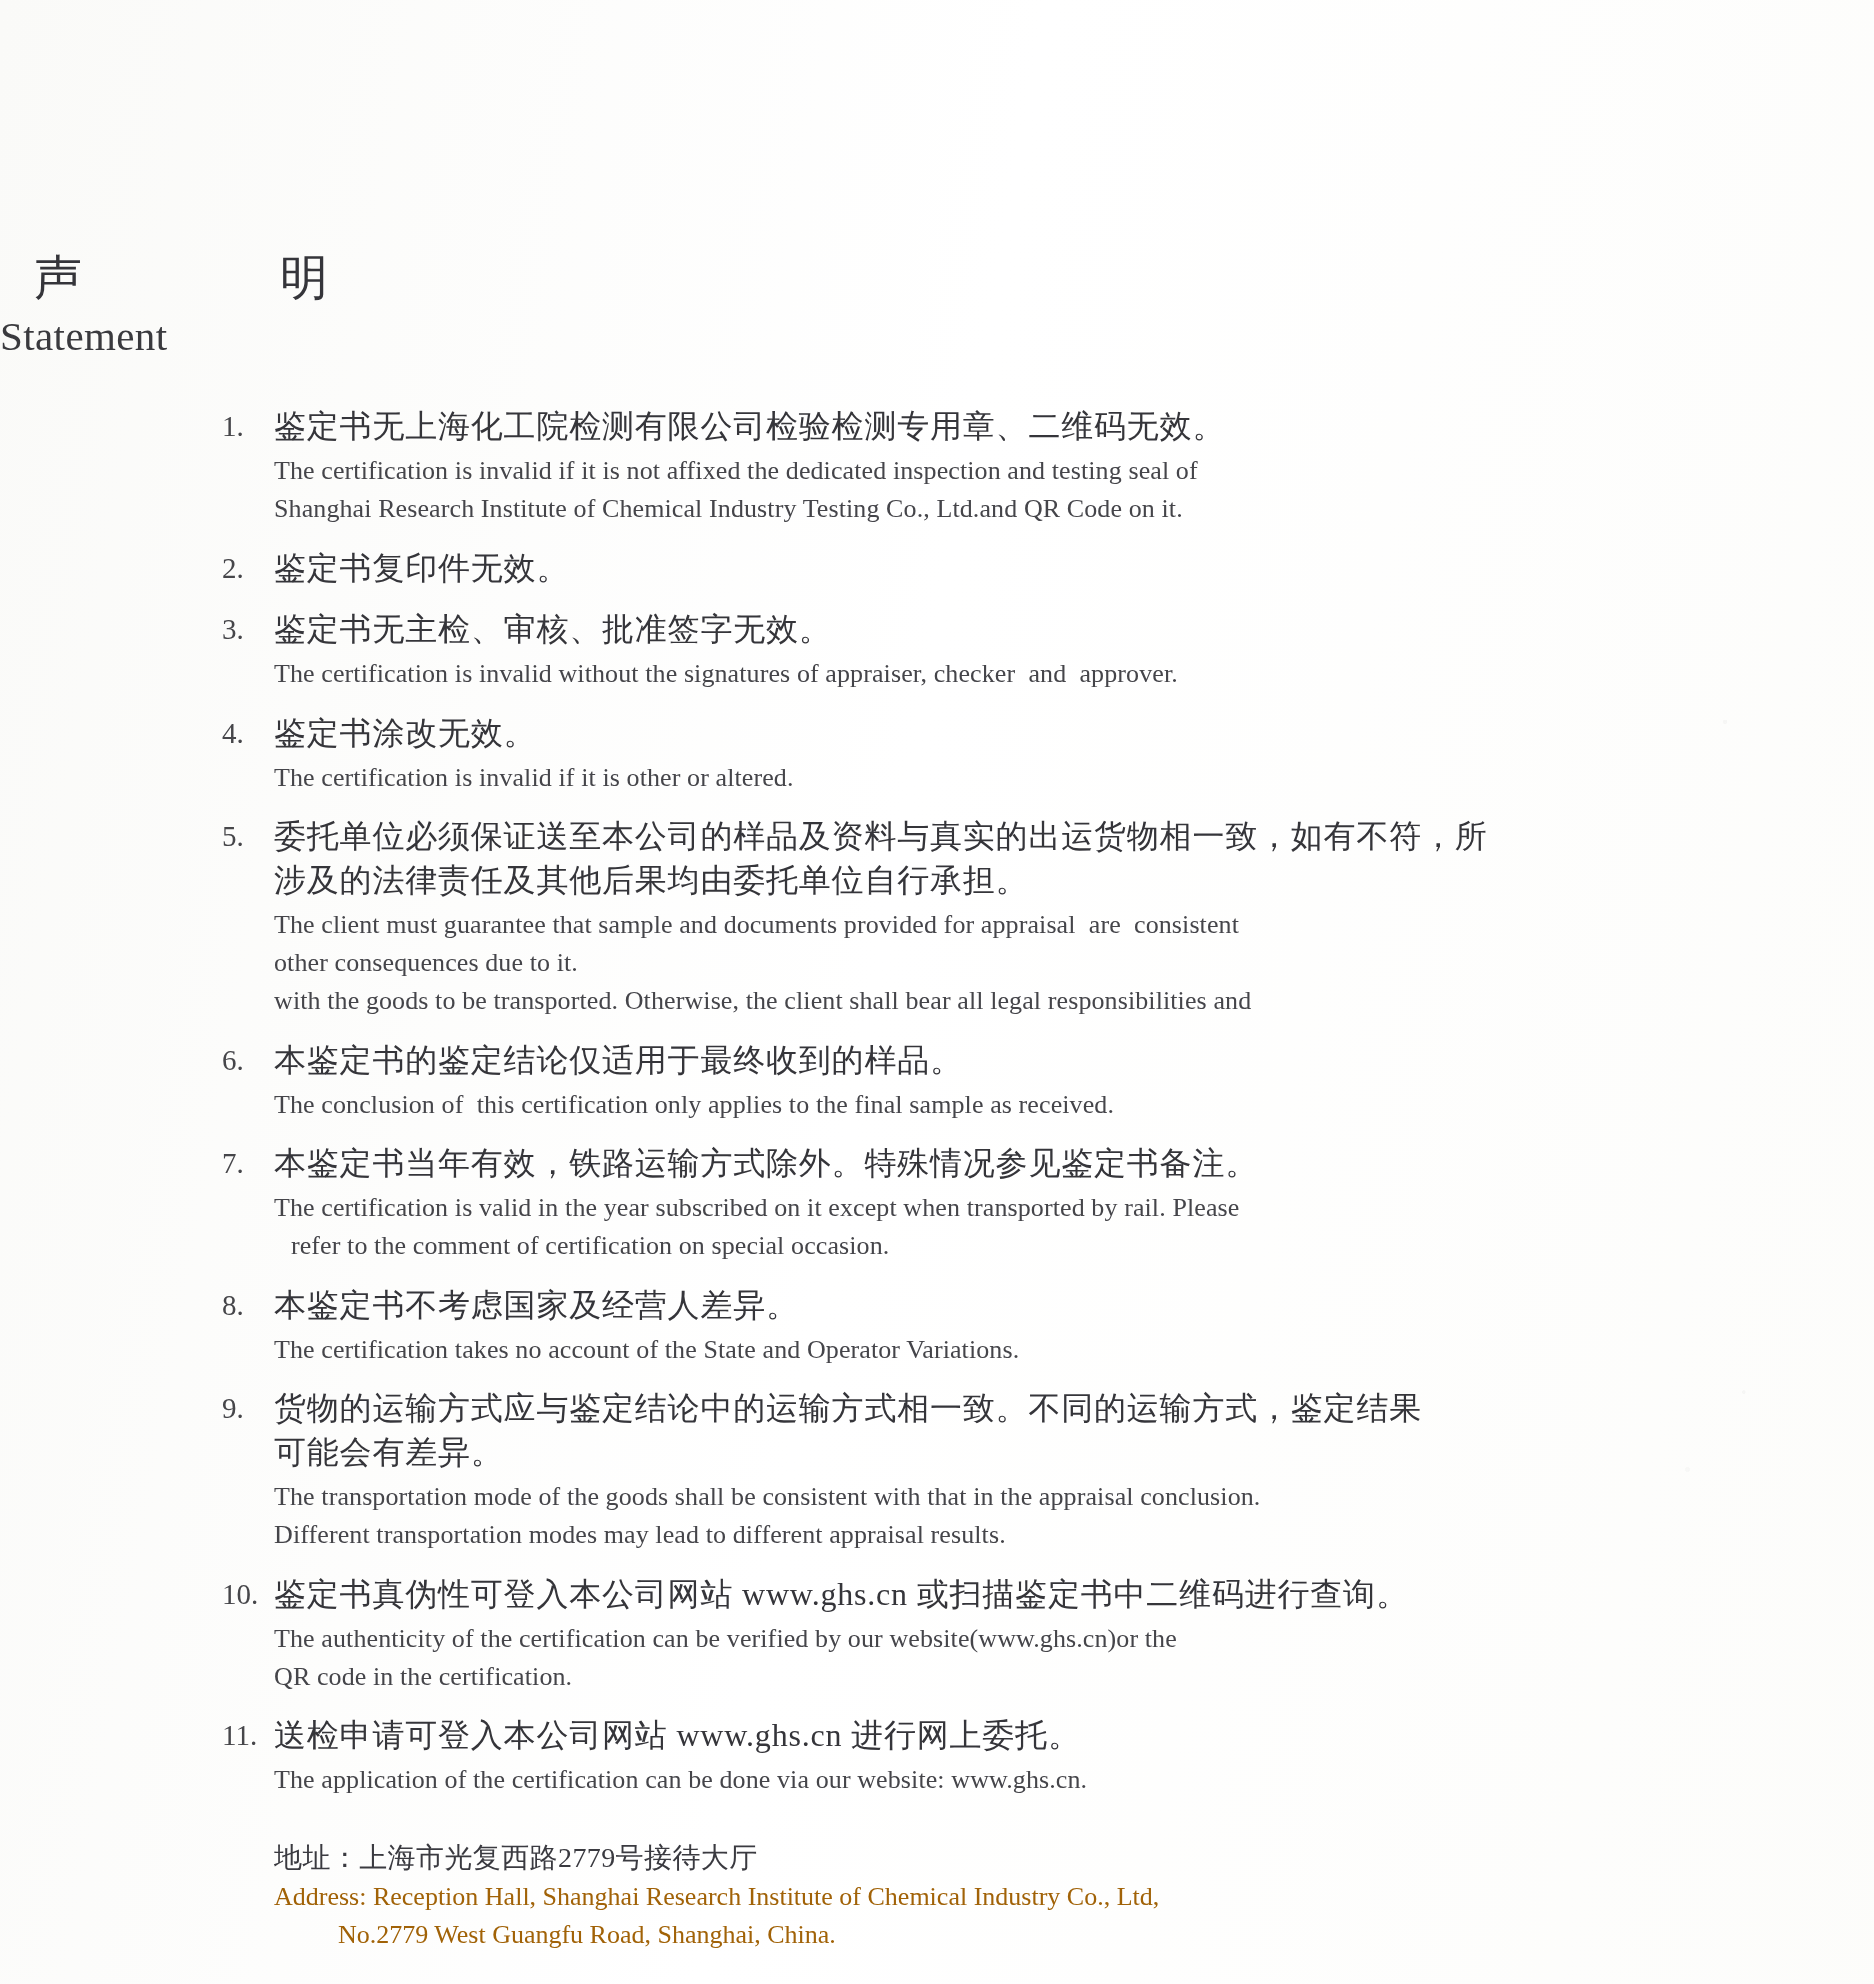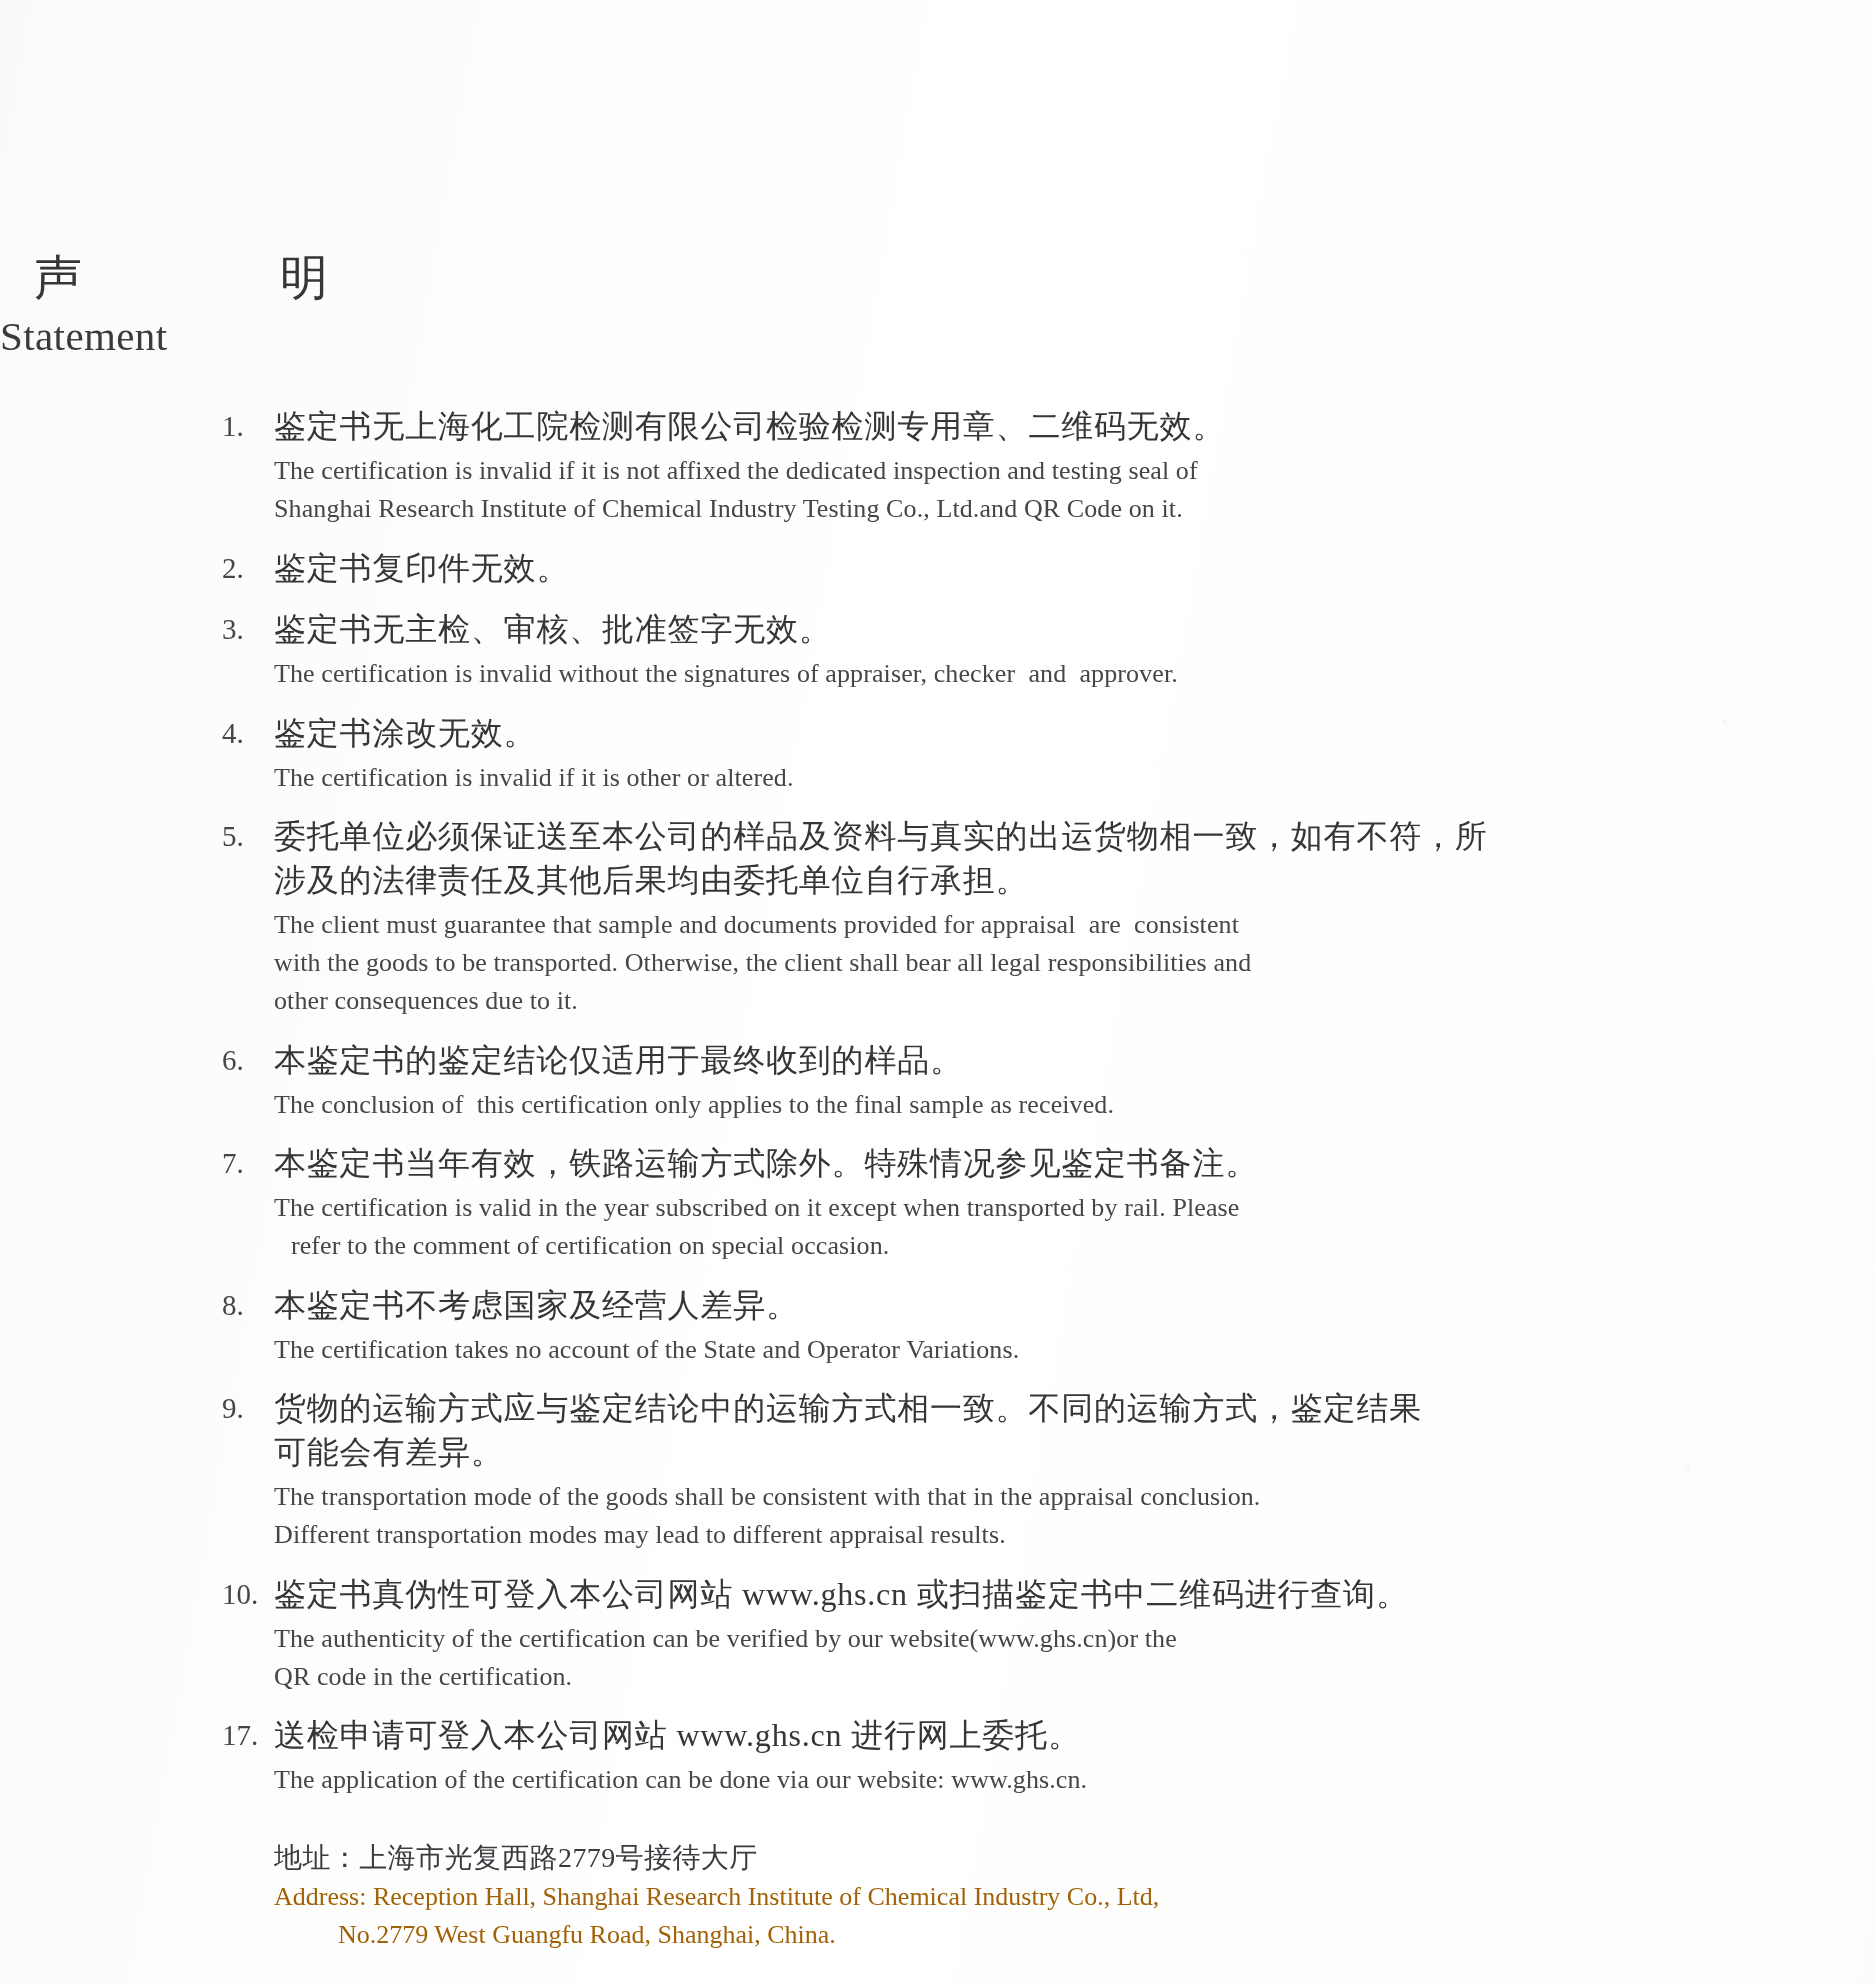--- a/index.html
+++ b/index.html
@@ -166,22 +166,22 @@
           <div class="en-line">The certification is invalid if it is other or altered.</div>
         </div>
       </div>
 
       <div class="clause">
         <div class="clause-num">5.</div>
         <div class="clause-body">
           <div class="cn-line">委托单位必须保证送至本公司的样品及资料与真实的出运货物相一致，如有不符，所
 涉及的法律责任及其他后果均由委托单位自行承担。</div>
           <div class="en-line">The client must guarantee that sample and documents provided for appraisal  are  consistent</div>
+          <div class="en-line en-cont">other consequences due to it.</div>
           <div class="en-line en-cont">with the goods to be transported. Otherwise, the client shall bear all legal responsibilities and</div>
-          <div class="en-line en-cont">other consequences due to it.</div>
         </div>
       </div>
 
       <div class="clause">
         <div class="clause-num">6.</div>
         <div class="clause-body">
           <div class="cn-line">本鉴定书的鉴定结论仅适用于最终收到的样品。</div>
           <div class="en-line">The conclusion of  this certification only applies to the final sample as received.</div>
         </div>
       </div>
@@ -216,21 +216,21 @@
       <div class="clause">
         <div class="clause-num">10.</div>
         <div class="clause-body">
           <div class="cn-line">鉴定书真伪性可登入本公司网站 www.ghs.cn 或扫描鉴定书中二维码进行查询。</div>
           <div class="en-line">The authenticity of the certification can be verified by our website(www.ghs.cn)or the</div>
           <div class="en-line en-cont">QR code in the certification.</div>
         </div>
       </div>
 
       <div class="clause">
-        <div class="clause-num">17.</div>
+        <div class="clause-num">11.</div>
         <div class="clause-body">
           <div class="cn-line">送检申请可登入本公司网站 www.ghs.cn 进行网上委托。</div>
           <div class="en-line">The application of the certification can be done via our website: www.ghs.cn.</div>
         </div>
       </div>
 
     </div>
 
     <div class="footer">
       <div class="addr-cn">地址：上海市光复西路2779号接待大厅</div>

